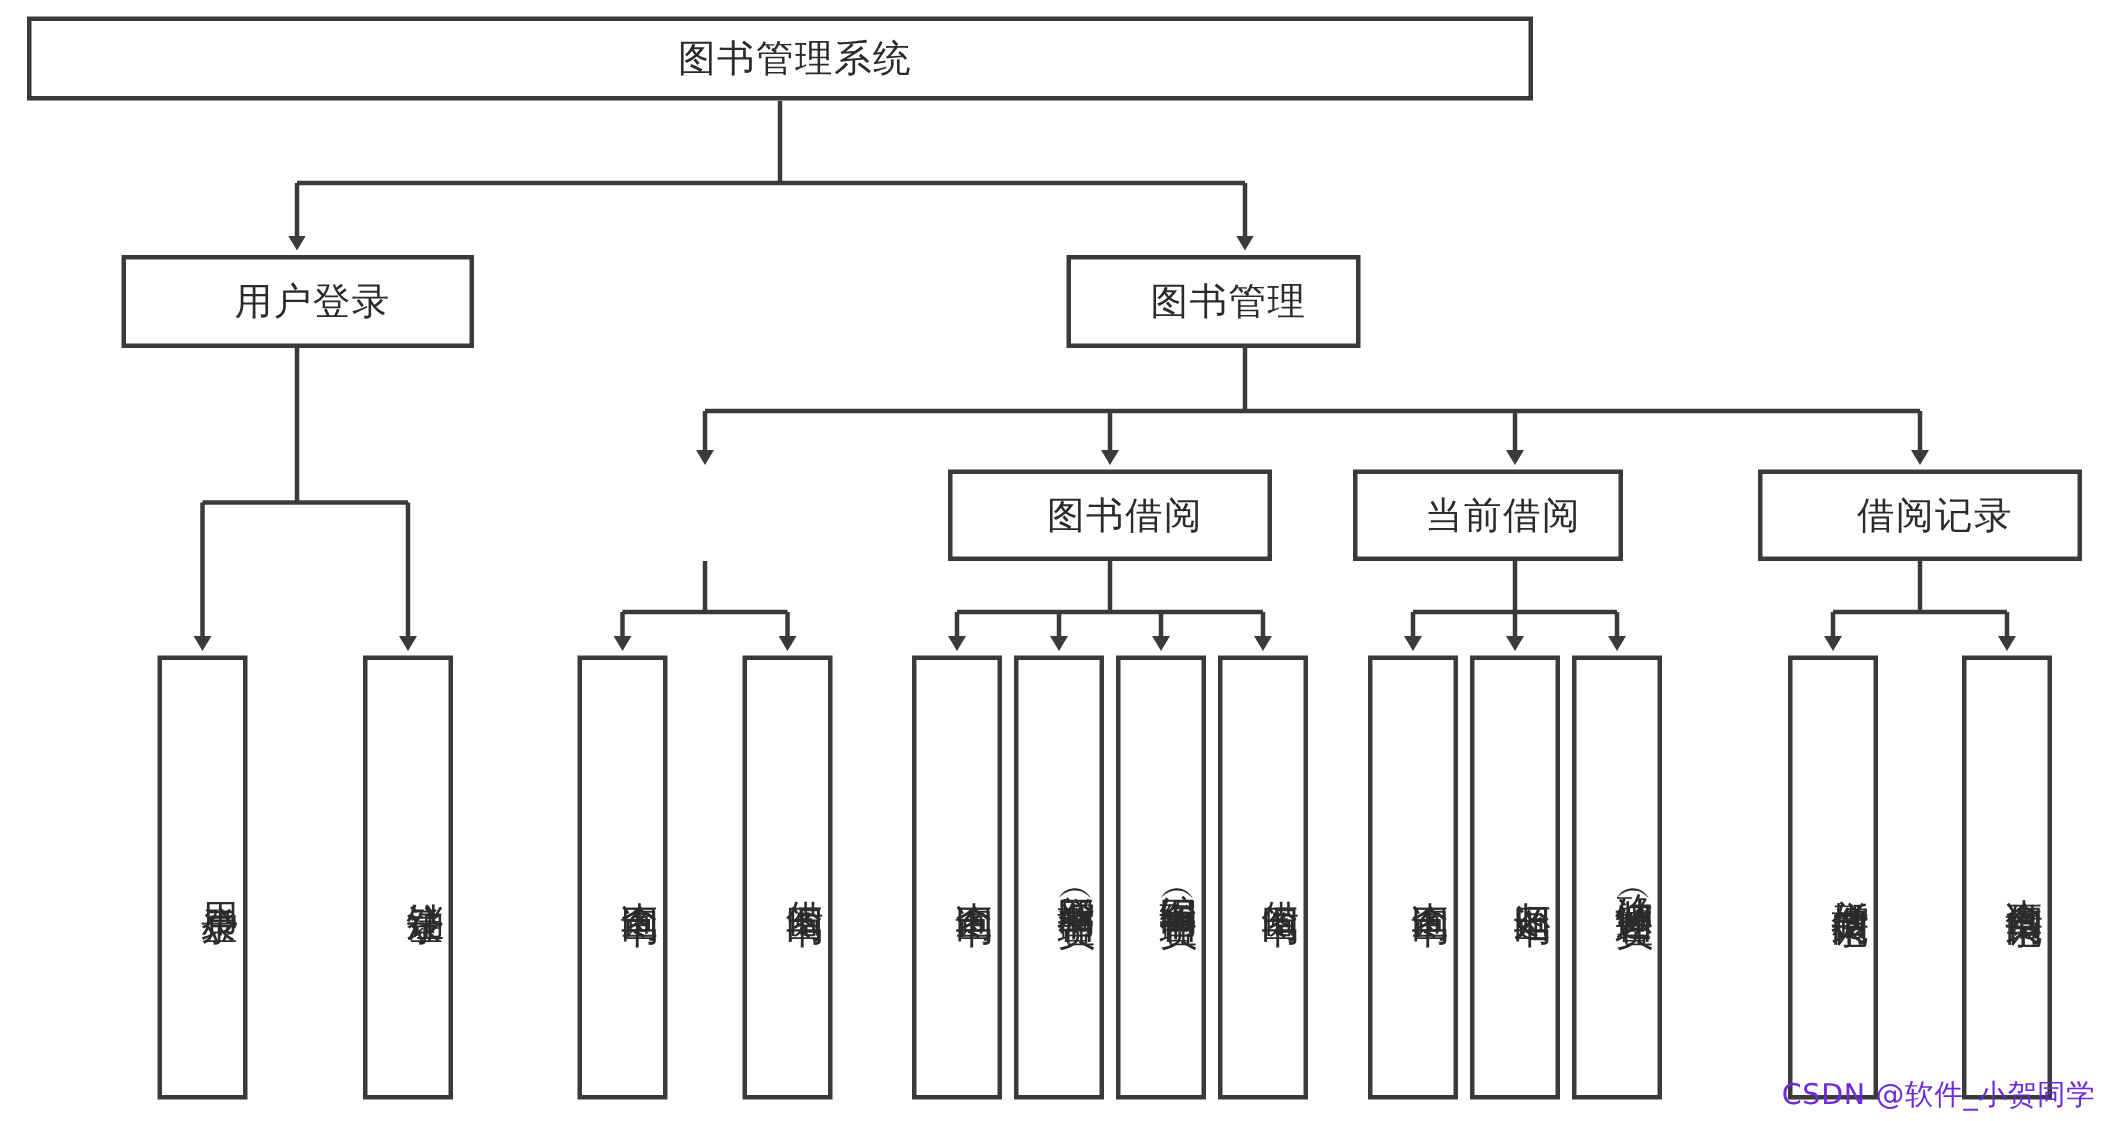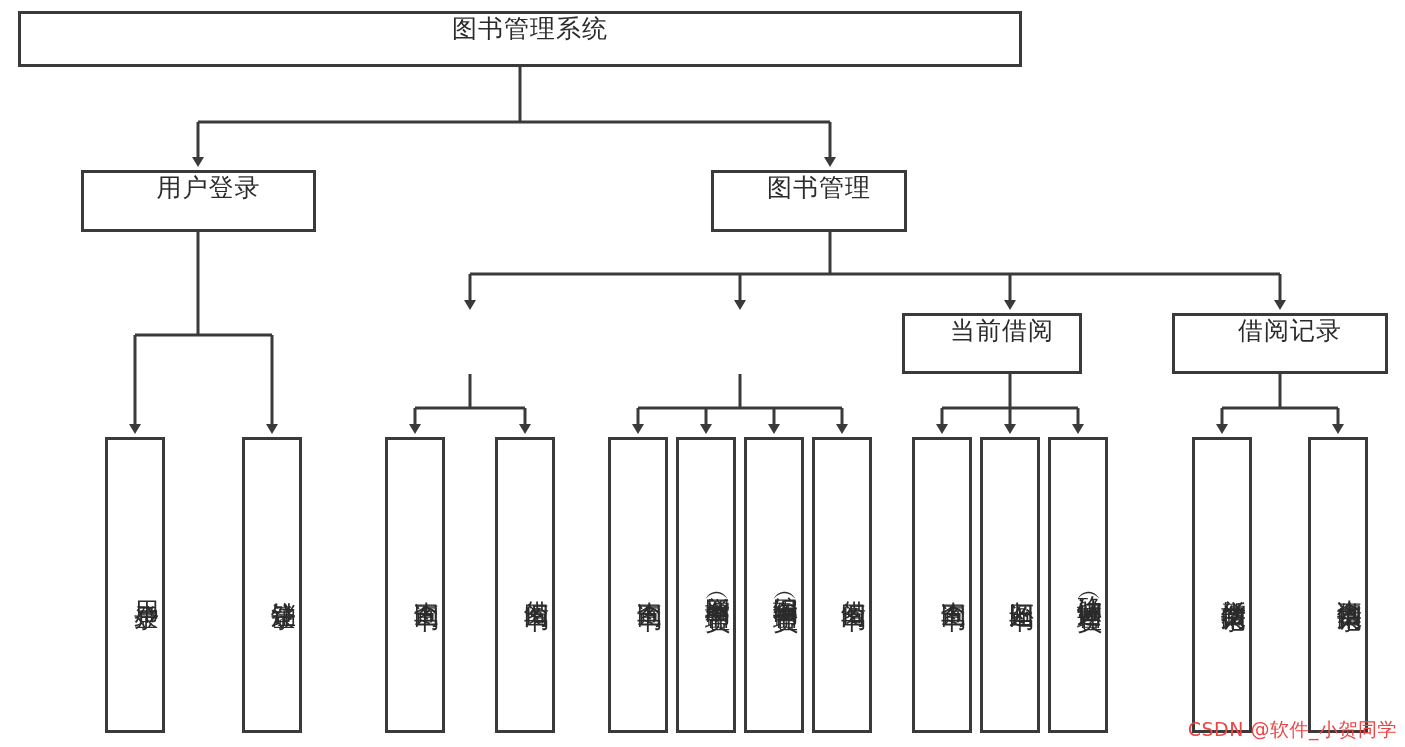--- a/index.html
+++ b/index.html
@@ -25,20 +25,21 @@
     width: 1405px;
     height: 747px;
     pointer-events: none;
   }
   .node {
     position: absolute;
     box-sizing: border-box;
     border: 3px solid #3a3a3a;
     background: #ffffff;
     display: flex;
+    align-items: center;
     justify-content: center;
     color: #2b2b2b;
     padding-left: 20px;
   }
   .node.horiz {
     font-size: 25px;
     letter-spacing: 1px;
     line-height: 1.2;
     text-align: center;
   }
@@ -55,21 +56,21 @@
   .node.vert .vtext {
     writing-mode: vertical-rl;
     text-orientation: upright;
     white-space: pre-wrap;
   }
   #watermark {
     position: absolute;
     right: 8px;
     bottom: 4px;
     font-size: 19px;
-    color: #ef4444;
+    color: #6d28d9;
     letter-spacing: 0.5px;
     white-space: nowrap;
     font-family: "DejaVu Sans", "Liberation Sans", sans-serif;
   }
 </style>
 </head>
 <body>
 
 <div id="canvas">
 
@@ -130,20 +131,23 @@
     <span>图书管理系统</span>
   </div>
 
   <div class="node horiz" style="left:81px; top:170px; width:235px; height:62px;">
     <span>用户登录</span>
   </div>
   <div class="node horiz" style="left:711px; top:170px; width:196px; height:62px;">
     <span>图书管理</span>
   </div>
 
+  <div class="node horiz" style="left:632px; top:313px; width:216px; height:61px;">
+    <span>图书借阅</span>
+  </div>
   <div class="node horiz" style="left:902px; top:313px; width:180px; height:61px;">
     <span>当前借阅</span>
   </div>
   <div class="node horiz" style="left:1172px; top:313px; width:216px; height:61px;">
     <span>借阅记录</span>
   </div>
 
   <div class="node vert" style="left:105px; top:437px; width:60px; height:296px;">
     <span class="vtext">用户登录</span>
   </div>

